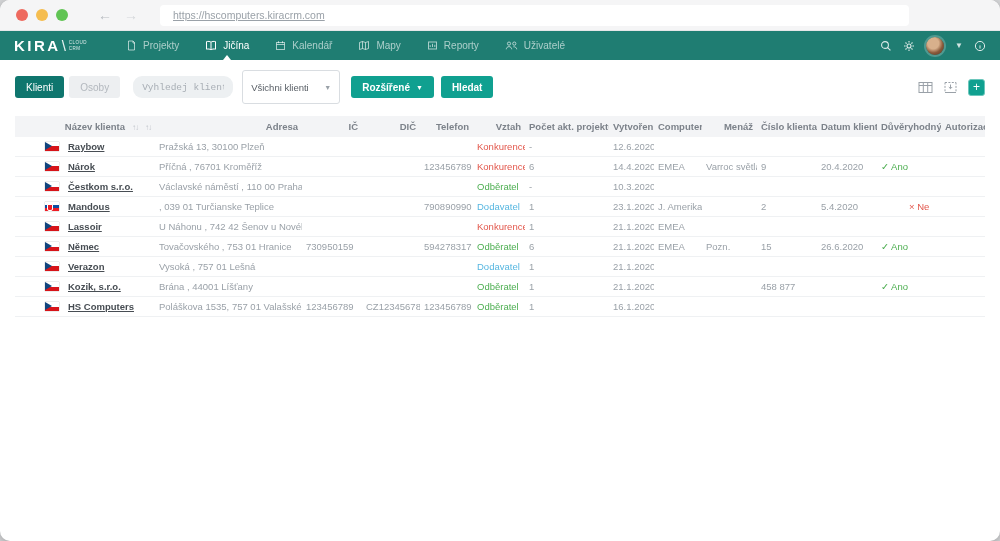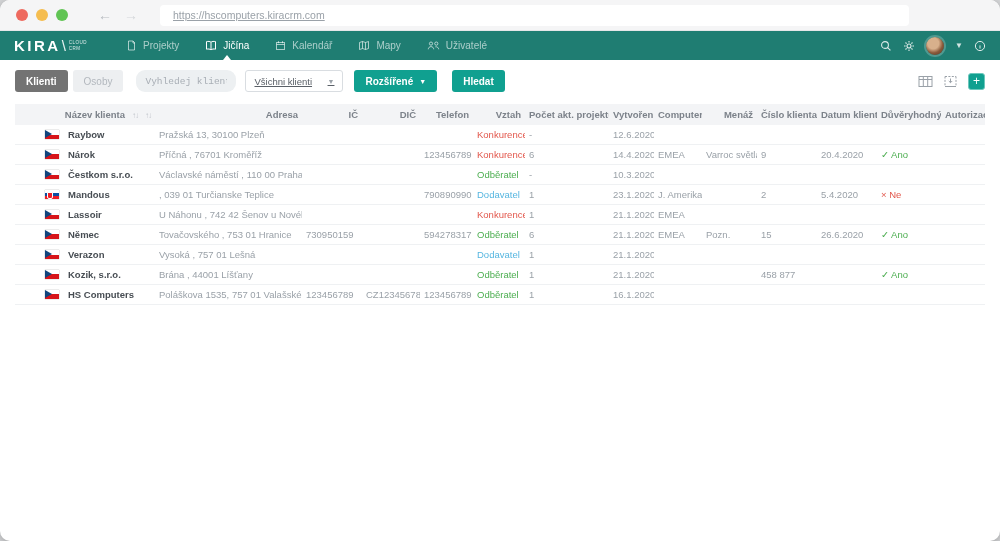--- a/index.html
+++ b/index.html
@@ -36,59 +36,59 @@
   .nav-right svg { stroke:rgba(255,255,255,.85); }
   .avatar { width:18px; height:18px; border-radius:50%;
             background:radial-gradient(circle at 40% 35%, #d8b08c 0 35%, #8a5a3b 60%, #4e3423 100%);
             box-shadow:0 0 0 2px rgba(255,255,255,.22); }
   .chev { font-size:8px; color:rgba(255,255,255,.8); }
 
   
   .toolbar { display:flex; align-items:center; margin:10px 15px 0; }
   .btn { height:22px; border:none; border-radius:3px; font-size:10px; padding:0 11px;
          font-family:"Liberation Sans", sans-serif; display:flex; align-items:center; gap:6px; cursor:pointer; }
-  .btn-klienti { background:#737373; color:#fff; font-weight:700; }
+  .btn-klienti { background:#0f766e; color:#fff; font-weight:400; }
   .btn-osoby   { background:#edeff1; color:#b3b8be; margin-left:5px; }
   .search-input { margin-left:13px; width:100px; height:22px; background:#edf0f2; border:none;
                   border-radius:9px; padding:0 9px; font-size:9.5px; color:#6a7077;
                   font-family:Liberation Mono, monospace; }
   .search-input::placeholder { color:#a8aeb5; }
-  .select-box { margin-left:9px; width:98px; height:22px; background:#fff; border:1px solid #d9dde1;
+  .select-box { margin-left:9px; width:98px; height:34px; background:#fff; border:1px solid #d9dde1;
                 border-radius:3px; display:flex; align-items:center; justify-content:space-between;
-                padding:0 8px; font-size:9.5px; color:#5a6067; cursor:pointer;text-decoration:underline; }
+                padding:0 8px; font-size:9.5px; color:#5a6067; cursor:pointer; }
   .select-caret { font-size:7px; color:#9aa1a8; }
   .btn-teal { background:#10a090; color:#fff; font-weight:600; }
   .btn-adv { margin-left:11px; }
-  .btn-hledat { margin-left:15px; }
+  .btn-hledat { margin-left:7px; }
   .btn-adv .chev-dn { font-size:7px; }
   .tool-right { margin-left:auto; display:flex; align-items:center; gap:10px; }
   .tool-right svg { stroke:#9aa1a8; }
   .btn-add { width:17px; height:17px; background:#10a090; border:1px solid #6cc7bc; border-radius:3px;
              color:#fff; font-size:12px; line-height:14px; text-align:center; cursor:pointer; padding:0; }
 
   
   table { margin:12px 15px 0; width:970px; border-collapse:collapse; table-layout:fixed; }
   th { background:#f3f4f6; color:#7c828a; font-weight:600; font-size:9.5px; text-align:right;
        padding:5px 4px; white-space:nowrap; overflow:hidden; }
   th:first-child { padding-left:8px; }
   .sort { font-size:8px; color:#c3c7cd; letter-spacing:-1px; margin-left:7px; }
   td { font-size:9.5px; color:#9aa1a8; padding:4px 4px; border-bottom:1px solid #eff1f3;
        white-space:nowrap; overflow:hidden; }
-  td.cell-name { color:#474d53; font-weight:700; }
+  td.cell-name { color:#474d53; font-weight:700;text-decoration:underline; }
   .flag { display:inline-block; width:14px; height:9px; margin:0 9px 0 26px; vertical-align:-1px;
           position:relative; box-shadow:0 0 1px rgba(0,0,0,.45); }
   .flag-cz { background:linear-gradient(to bottom,#fff 50%,#d7141a 50%); }
   .flag-cz::after { content:''; position:absolute; left:0; top:0;
           border-top:4.5px solid transparent; border-bottom:4.5px solid transparent; border-left:7px solid #11457e; }
   .flag-sk { background:linear-gradient(to bottom,#fff 33.3%,#0b4ea2 33.3%,#0b4ea2 66.6%,#ee1c25 66.6%); }
   .flag-sk::after { content:''; position:absolute; left:2px; top:2px; width:3.5px; height:4.5px;
           background:#ee1c25; border:0.5px solid #fff; border-radius:0 0 2px 2px; }
   .rel-konkurence { color:#e2574c; } .rel-partner { color:#8d939a; }
   .rel-odberatel  { color:#4dae51; } .rel-dodavatel { color:#56b6e0; }
-  .trust-ano { color:#4dae51; } .trust-ne { color:#e2574c; }
+  .trust-ano { color:#4dae51; } .trust-ne { color:#e2574c;margin-left:28px; }
 </style>
 </head>
 <body>
 
 <div class="window">
 
   <div class="chrome">
     <div class="dots">
       <span class="dot dot-red"></span>
       <span class="dot dot-yellow"></span>
@@ -133,20 +133,27 @@
           <path d="M1.5 4.5h8M3.5 1.2v2M7.5 1.2v2"></path>
         </svg>
       <span>Kalendář</span>
     </div>
     <div class="nav-item">
       <svg width="12" height="11" viewBox="0 0 12 11" fill="none" stroke-width="1">
           <path d="M1.5 2.5l3-1 3 1 3-1v7l-3 1-3-1-3 1z"></path>
           <path d="M4.5 1.5v7M7.5 2.5v7"></path>
         </svg>
       <span>Mapy</span>
+    </div>
+    <div class="nav-item">
+      <svg width="11" height="11" viewBox="0 0 11 11" fill="none" stroke-width="1">
+          <rect x="1.5" y="2" width="8" height="7"></rect>
+          <path d="M3.2 7V5.2M5.5 7V3.8M7.8 7V4.8"></path>
+        </svg>
+      <span>Reporty</span>
     </div>
     <div class="nav-item">
       <svg width="13" height="11" viewBox="0 0 13 11" fill="none" stroke-width="1">
           <circle cx="4" cy="3.6" r="1.6"></circle>
           <path d="M1.3 9.3c0-1.6 1.2-2.7 2.7-2.7s2.7 1.1 2.7 2.7"></path>
           <circle cx="9.3" cy="3.6" r="1.6"></circle>
           <path d="M8.3 6.8c1.9-.3 3.4.9 3.4 2.5"></path>
         </svg>
       <span>Uživatelé</span>
     </div>

